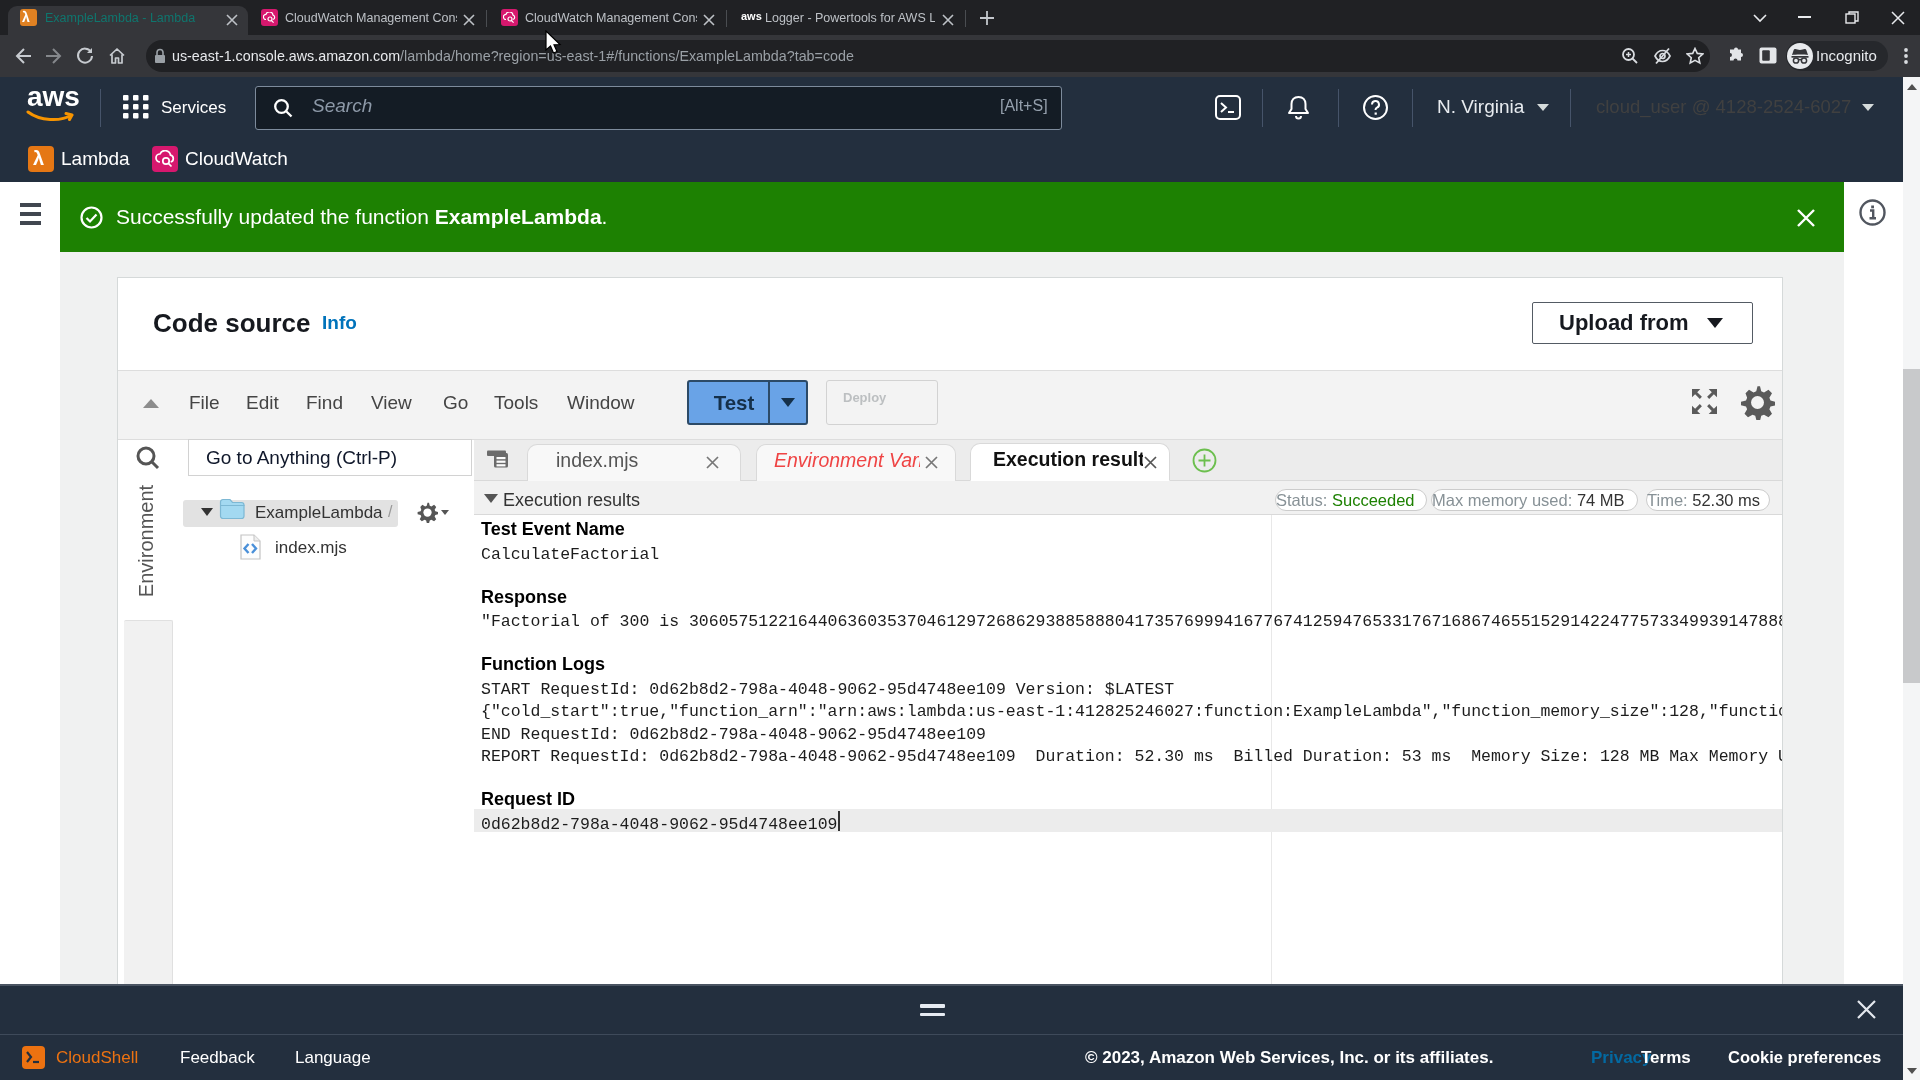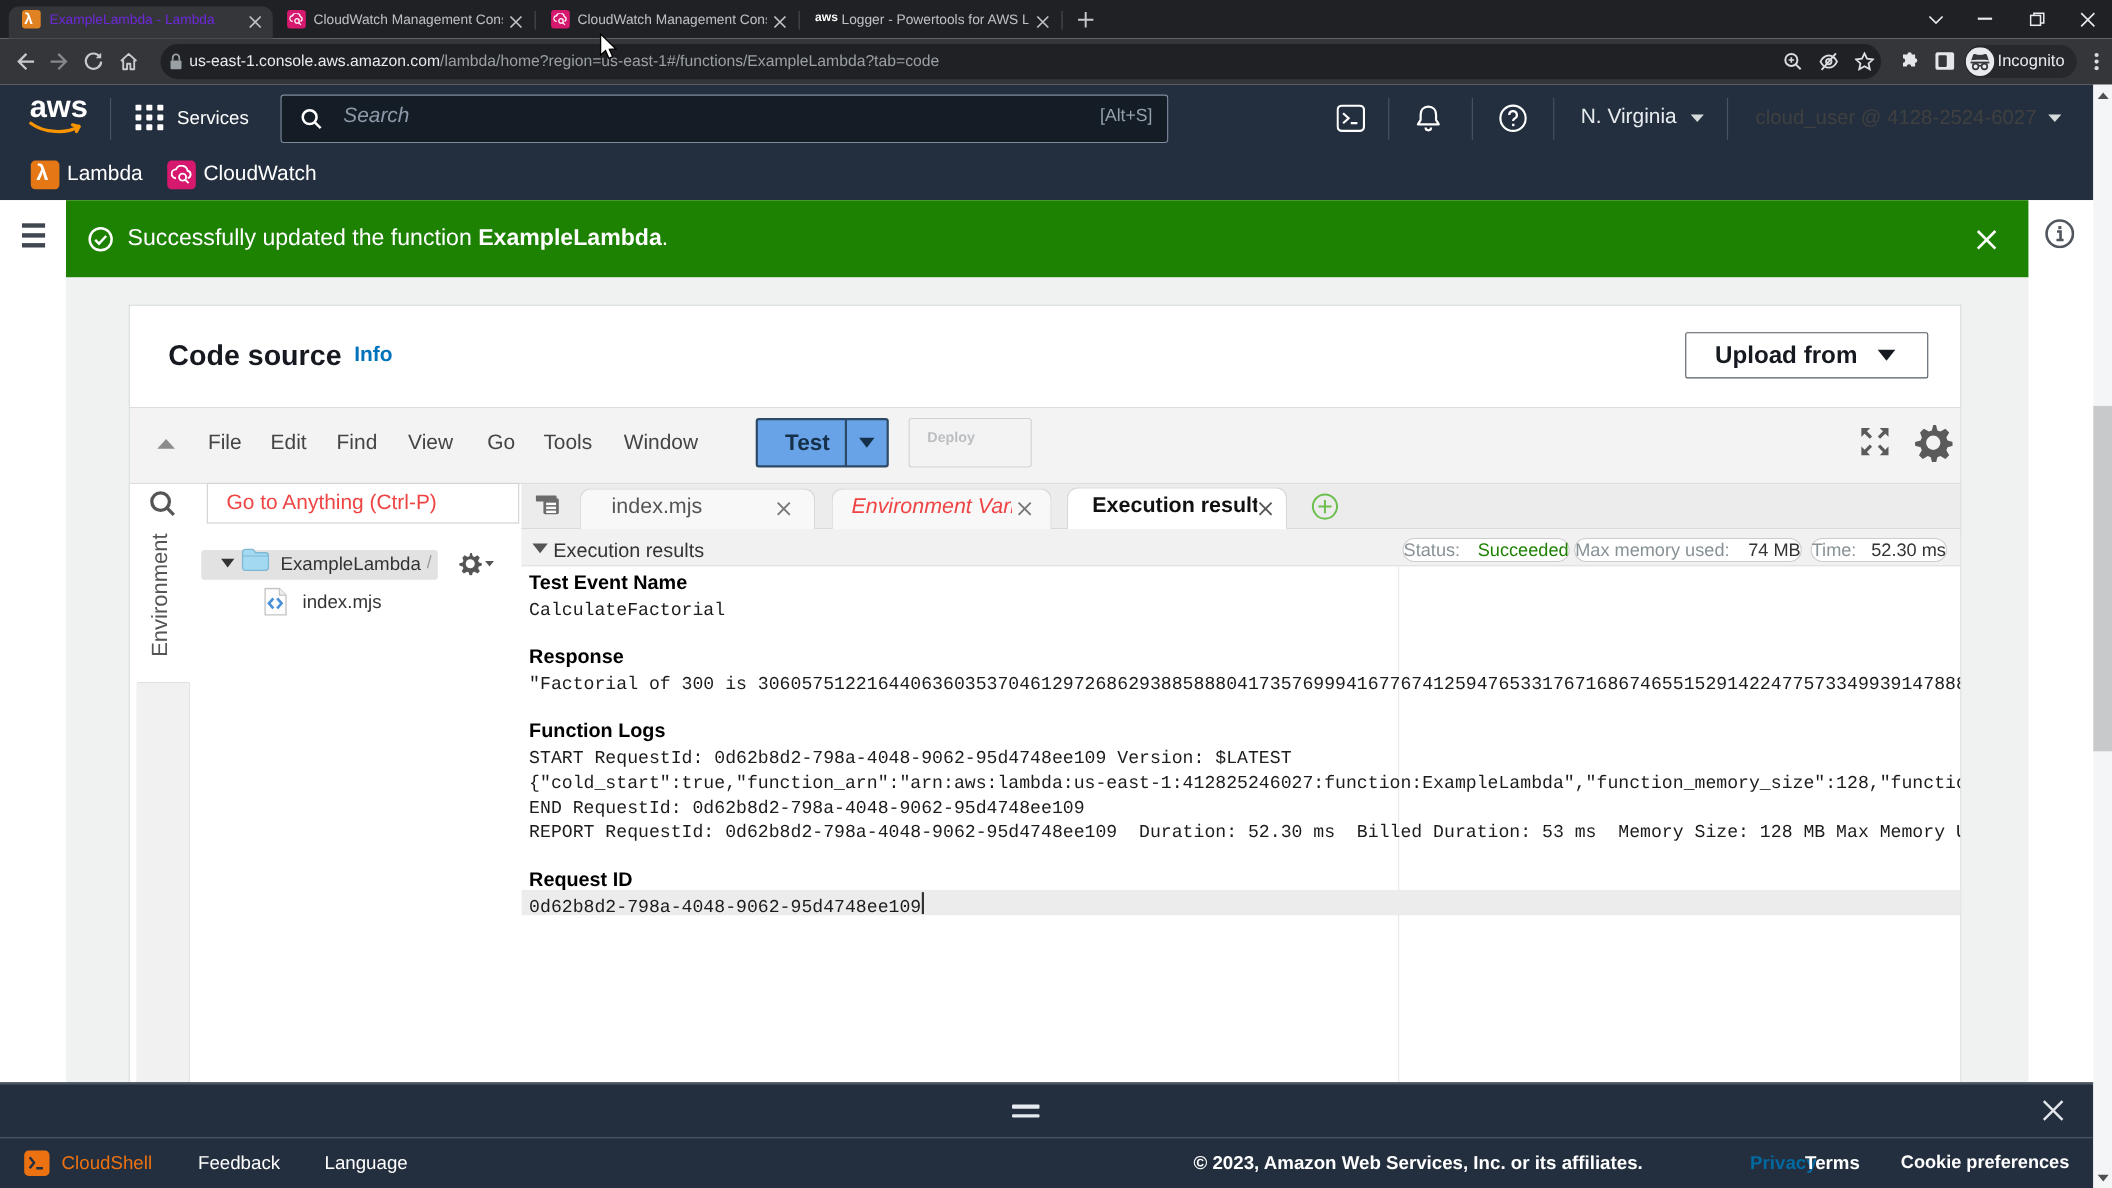--- a/index.html
+++ b/index.html
@@ -11,21 +11,21 @@
 </style>
 </head>
 <body>
 <div id="stage">
 
   <div class="abs" id="tabstrip" style="left:0;top:0;width:1920px;height:35px;background:#202124;"></div>
 
   <div class="abs" style="left:8px;top:6px;width:240px;height:29px;background:#35363a;border-radius:9px 9px 0 0;"></div>
   <div class="abs" id="fav1" style="left:20px;top:9px;width:17px;height:17px;background:#e08122;border-radius:3px;"></div>
   <div class="abs" style="left:22px;top:9px;color:#fff;font-size:14px;font-weight:bold;">λ</div>
-  <div class="abs" style="left:45px;top:11px;color:#6d28d9;font-size:12.5px;">ExampleLambda - Lambda</div>
+  <div class="abs" style="left:45px;top:11px;color:#0f766e;font-size:12.5px;">ExampleLambda - Lambda</div>
   <div class="abs xgray" style="left:225px;top:13px;">
     <svg width="14" height="14">
         <path d="M2 2 L12 12 M12 2 L2 12" stroke="#bdc1c6" stroke-width="1.6"></path>
       </svg>
   </div>
 
   <div class="abs" style="left:261px;top:9px;width:17px;height:17px;background:#d6186e;border-radius:3px;"></div>
   <div class="abs" style="left:263px;top:12px;">
       <svg width="13" height="11">
         <path d="M3 7.5 a2.6 2.6 0 0 1 0 -5.2 a3.6 3.6 0 0 1 7 .8 a2.3 2.3 0 0 1 .1 4.4" stroke="#fff" stroke-width="1.2" fill="none"></path>
@@ -322,21 +322,21 @@
       </svg>
   </div>
 
   <div class="abs" style="left:136px;top:446px;">
     <svg width="24" height="24">
         <circle cx="10" cy="10" r="8" stroke="#555" stroke-width="3" fill="none"></circle>
         <path d="M16 16 L22 22" stroke="#555" stroke-width="3"></path>
       </svg>
   </div>
   <div class="abs" style="left:188px;top:439px;width:284px;height:37px;background:#fff;border:1px solid #d2d2d2;"></div>
-  <div class="abs" style="left:206px;top:447px;color:#ef4444;font-size:19px;">Go to Anything (Ctrl-P)</div>
+  <div class="abs" style="left:206px;top:447px;color:#0f172a;font-size:19px;">Go to Anything (Ctrl-P)</div>
 
   <div class="abs" style="left:124px;top:620px;width:49px;height:364px;background:#f1f1f1;border-right:1px solid #e0e0e0;border-top:1px solid #e0e0e0;border-radius:2px 2px 0 0;"></div>
   <div class="abs" style="left:146px;top:541px;transform:translate(-50%,-50%) rotate(-90deg);color:#555;font-size:20px;white-space:nowrap;">Environment</div>
 
   <div class="abs" style="left:183px;top:500px;width:215px;height:27px;background:#e2e2e2;border-radius:3px;"></div>
   <div class="abs" style="left:201px;top:508px;width:0;height:0;border-left:6px solid transparent;border-right:6px solid transparent;border-top:8px solid #333;"></div>
   <div class="abs" style="left:219px;top:497px;">
     <svg width="27" height="23">
         <path d="M1.5 5 a2.5 2.5 0 0 1 2.5-2.5 h7 l2.5 3 h9 a2.5 2.5 0 0 1 2.5 2.5 V19 a2.5 2.5 0 0 1 -2.5 2.5 H4 a2.5 2.5 0 0 1 -2.5 -2.5 Z" fill="#a3d9f1" stroke="#7db8d4" stroke-width="1.2"></path>
         <path d="M1.5 8.5 H25.5" stroke="#7db8d4" stroke-width="1"></path>
@@ -473,17 +473,17 @@
 
   <div class="abs" style="left:545px;top:30px;">
     <svg width="20" height="28">
         <path d="M1 1 L1 20 L5.5 16 L8.5 23 L12 21.5 L9 14.8 L15 14.5 Z" fill="#fff" stroke="#000" stroke-width="1.2"></path>
       </svg>
   </div>
 
 </div>
 <style>
   .pill { background:#fff; border:1px solid #ccc; border-radius:11px; font-size:16.5px;
-          display:flex; align-items:center; justify-content:space-between; white-space:nowrap; }
+          display:flex; align-items:center; justify-content:flex-start; white-space:nowrap; }
   .hd { font-family:"Liberation Sans", sans-serif; font-weight:bold; font-size:18px; color:#000; }
   .ln { height:22.5px; line-height:22.5px; white-space:pre; overflow:visible; }
   .ln:not(.hd) { position:relative; top:3px; }
 </style>
 
 </body></html>

